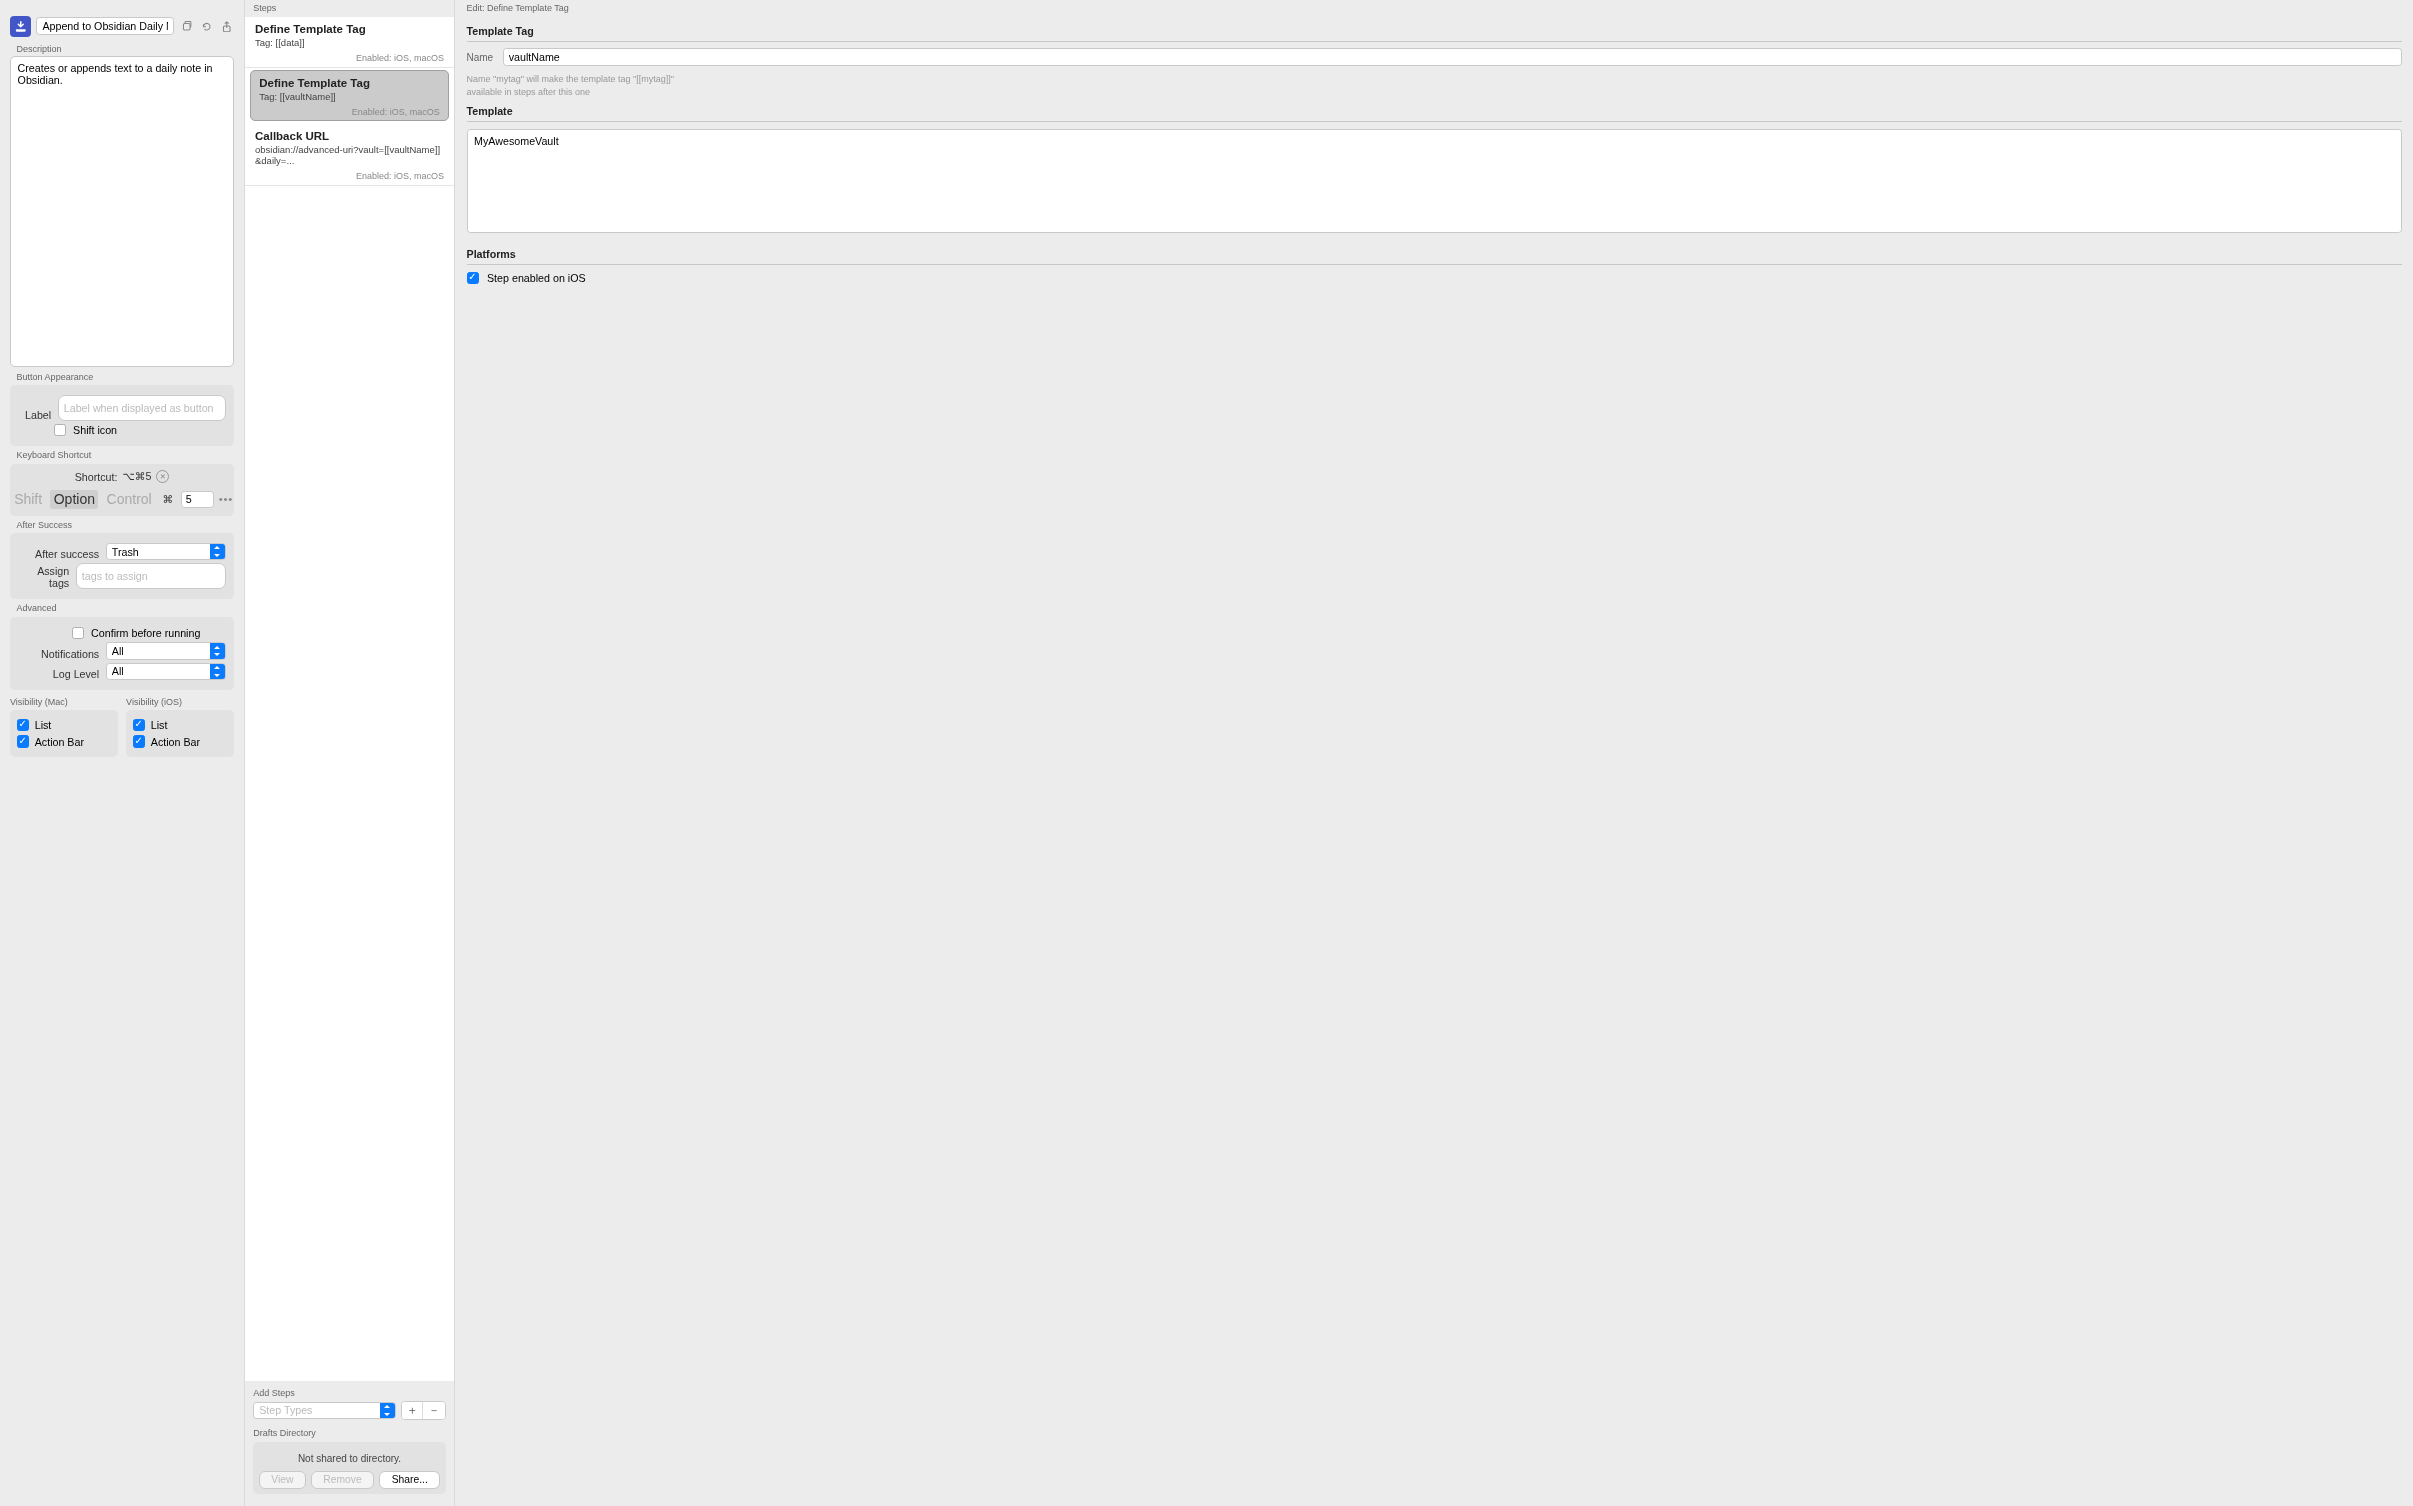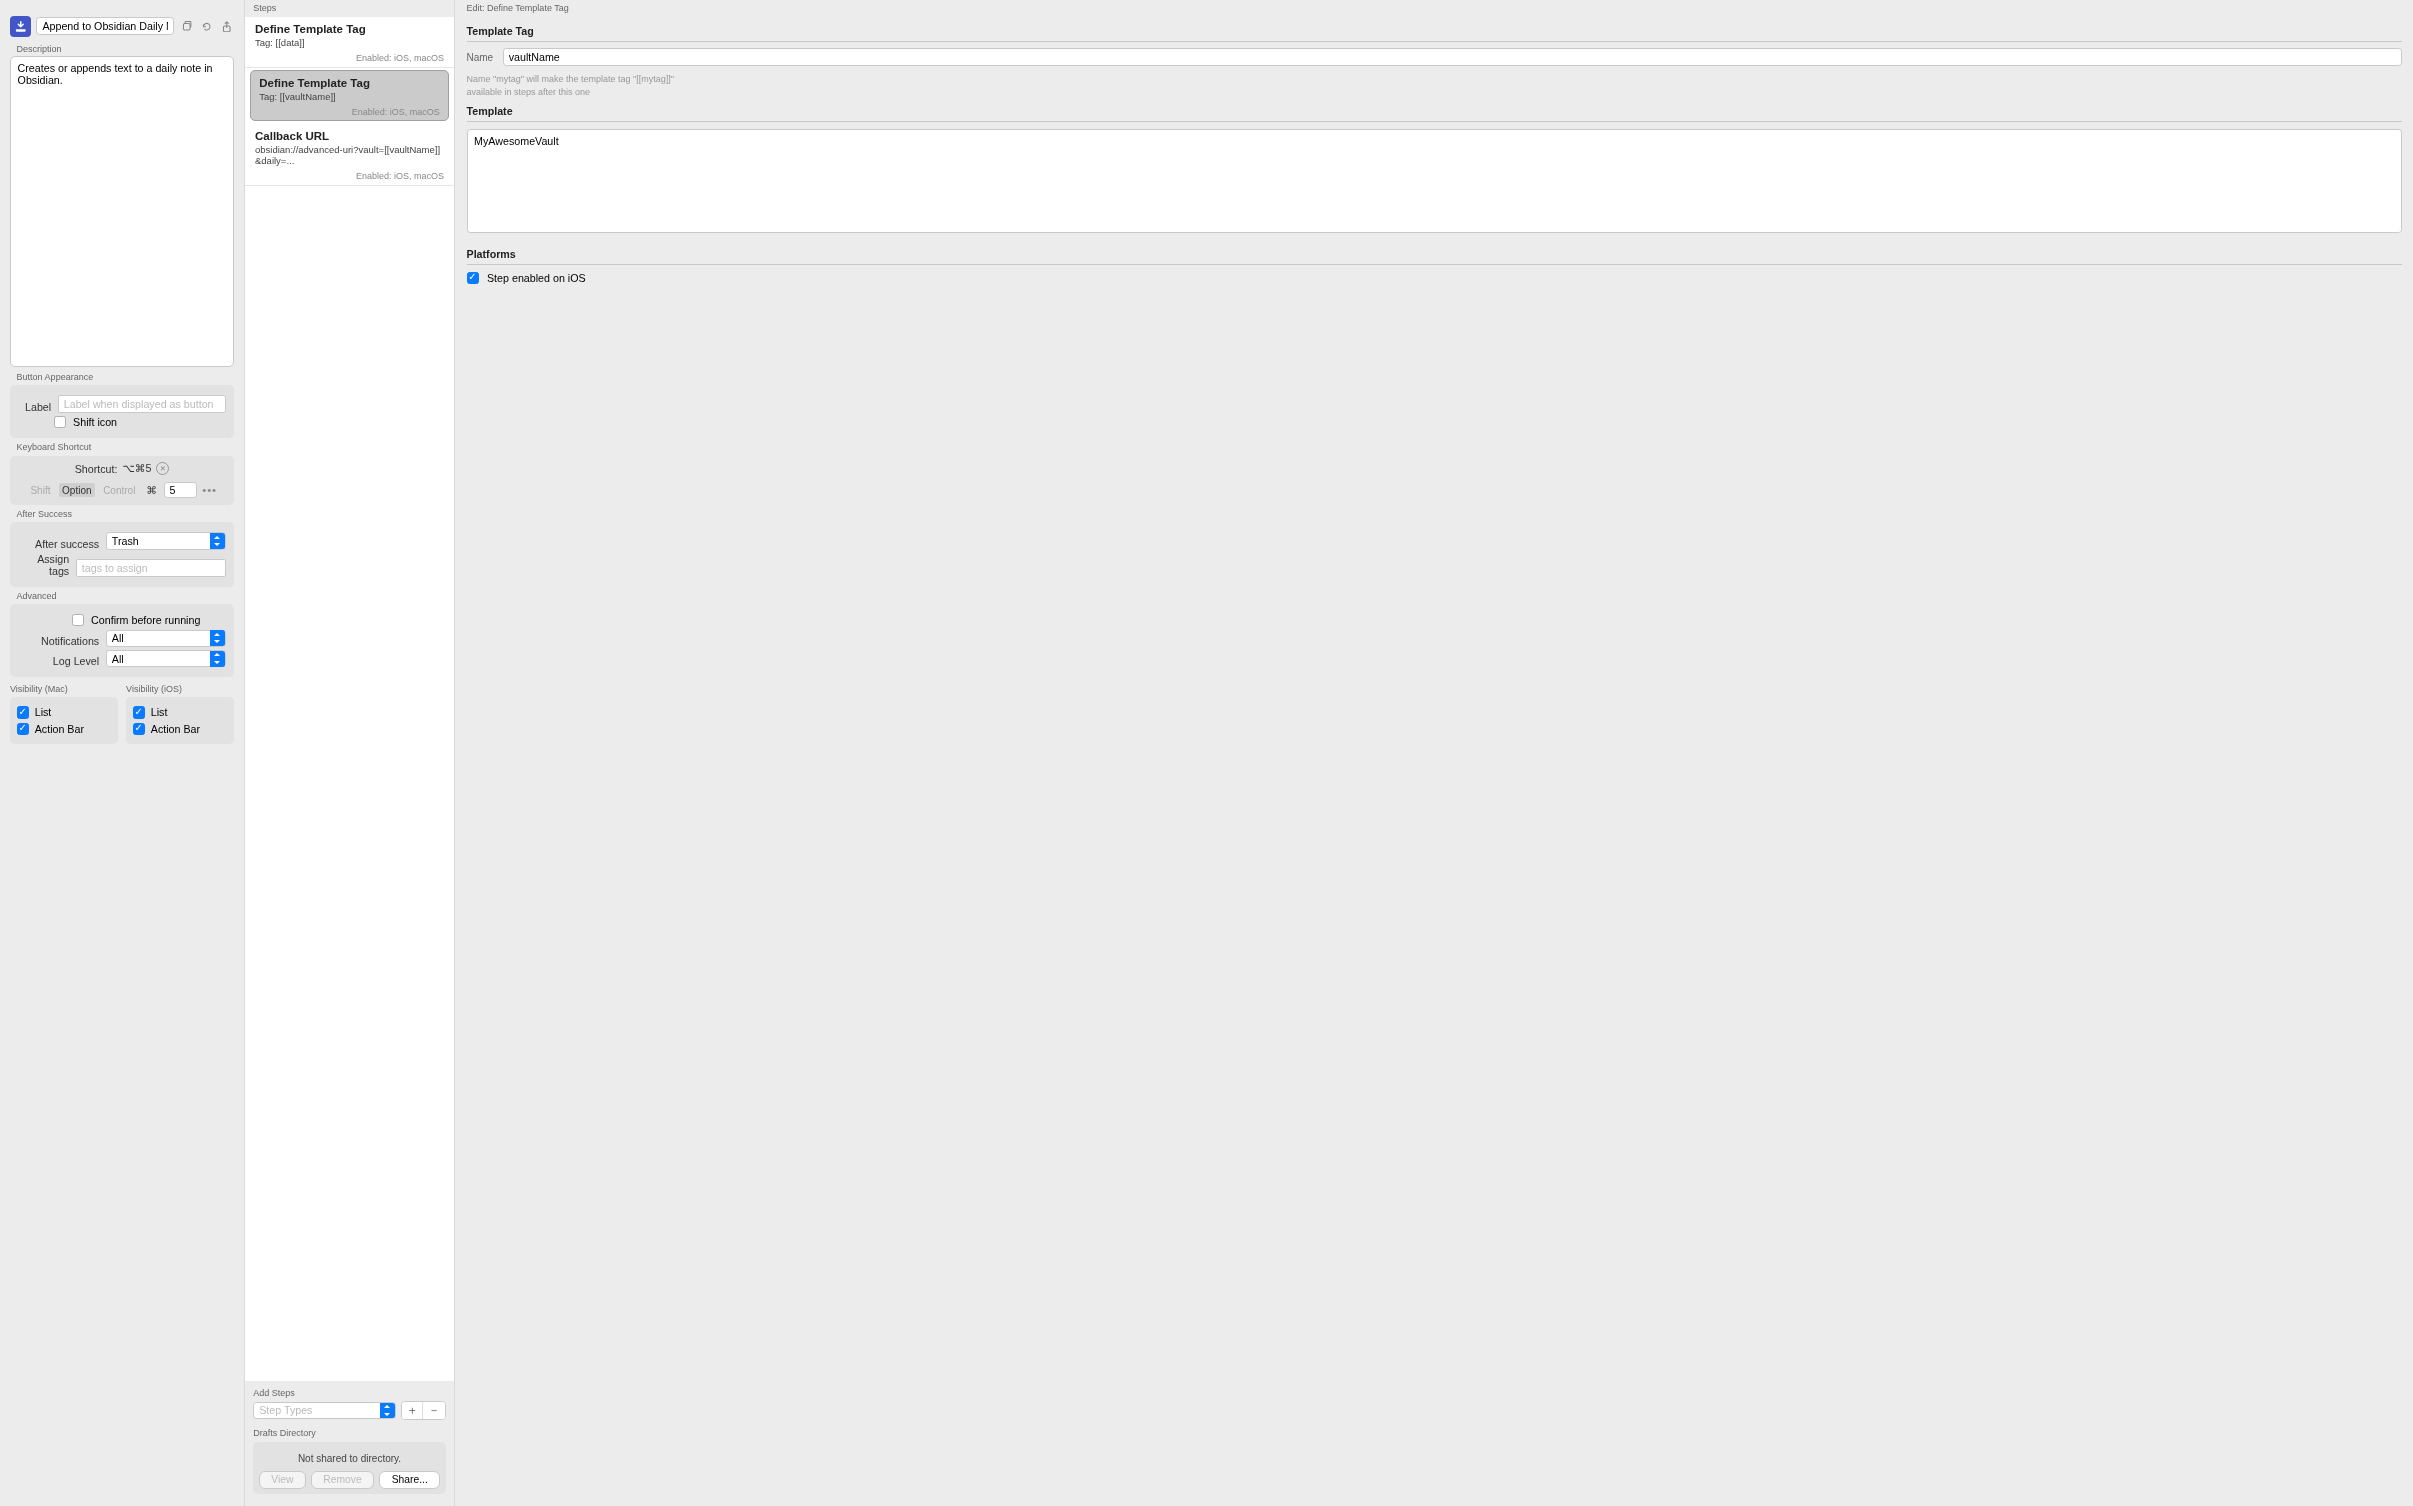--- a/index.html
+++ b/index.html
@@ -101,23 +101,23 @@
 .form-label-r {
   width: 81px;
   text-align: right;
   font-size: 10.7px;
   color: #333;
 }
 .text-input-sm {
   flex: 1;
   height: 18px;
   border: 0.8px solid #c9c9c9;
-  border-radius: 2px;
-  background: #fff;
-  padding: 4px 5px;
+  border-radius: 7px;
+  background: #fff;
+  padding: 12px 5px;
   font-size: 10.7px;
 }
 .text-input-sm::placeholder { color: #bbb; }
 .checkbox-row {
   display: flex;
   align-items: center;
   gap: 6.6px;
   padding-left: 36px;
   font-size: 10.7px;
   margin: 3.3px 0;
@@ -161,21 +161,21 @@
   font-size: 7.4px;
   color: #888;
 }
 .mods-row {
   display: flex;
   align-items: center;
   gap: 5px;
   justify-content: center;
 }
 .mod {
-  font-size: 10px;
+  font-size: 14px;
   color: #aaa;
   padding: 1.6px 3.3px;
   border-radius: 2.5px;
 }
 .mod.active {
   background: #cfcfcf;
   color: #333;
 }
 .cmd-key {
   font-size: 10.7px;

